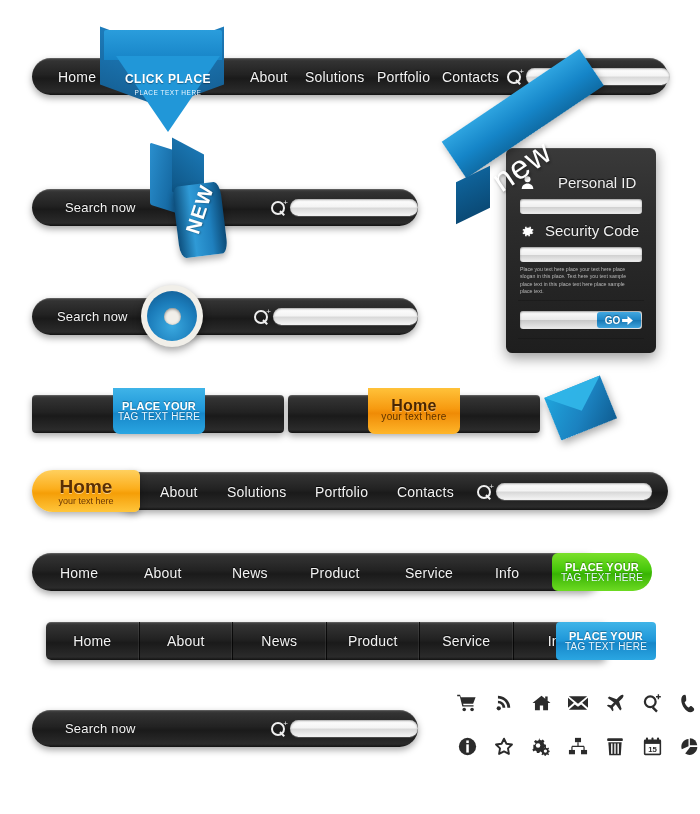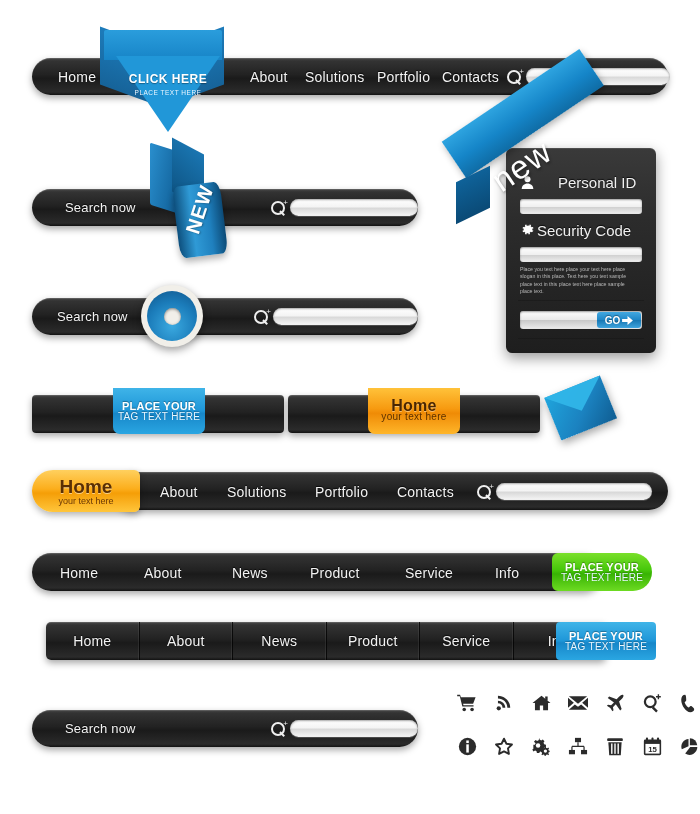--- a/index.html
+++ b/index.html
@@ -224,21 +224,21 @@
   <div class="tri-wing" style="left:74px; top:6px; width:52px; height:58px; transform:skewY(-20deg);
               background:linear-gradient(to bottom,#1d7cbb 0%,#166399 100%);"></div>
   <div style="position:absolute; left:6px; top:0px; width:118px; height:30px;
               background:linear-gradient(to bottom,#2a9ddc 0%,#1784c7 100%); border-radius:2px 2px 0 0;"></div>
   <div class="tri-main" style="left:18px; top:26px;
               border-top-color:#2197d8;"></div>
   <div style="position:absolute; left:18px; top:26px; width:0; height:0;
               border-left:52px solid transparent; border-right:52px solid transparent;
               border-top:76px solid rgba(0,0,0,0.0);"></div>
   <div style="position:absolute; left:18px; top:42px; width:104px; text-align:center;">
-    <div style="color:#fff; font-size:12px; font-weight:bold; letter-spacing:.5px; text-shadow:0 1px 1px rgba(0,0,0,.35);">CLICK HERE</div>
+    <div style="color:#fff; font-size:12px; font-weight:bold; letter-spacing:.5px; text-shadow:0 1px 1px rgba(0,0,0,.35);">CLICK PLACE</div>
     <div style="color:#eaf6ff; font-size:6.5px; letter-spacing:.5px; margin-top:3px;">PLACE TEXT HERE</div>
   </div>
 </div>
 
 <div class="bar round" style="left:32px; top:189px; width:386px; height:37px;">
   <span class="navlink small" style="position:absolute; left:33px; top:11px;">Search now</span>
   <div class="mag" style="position:absolute; left:238px; top:11px;">
     <span class="magdot">+</span>
   </div>
   <input class="searchfield" style="position: absolute; left: 258px; top: 10px; width: 128px;">
@@ -286,21 +286,21 @@
     <svg width="15" height="15" viewBox="0 0 16 16" fill="#ffffff">
       <circle cx="8" cy="4.5" r="3.2"></circle>
       <path d="M1.8 15c0-3.6 2.8-6 6.2-6s6.2 2.4 6.2 6z"></path>
     </svg>
     <span class="panel-label">Personal ID</span>
   </div>
   <div style="position:absolute; left:14px; top:48px; width:122px;">
     <input class="panel-input" style="">
   </div>
 
-  <div style="position:absolute; left:14px; top:74px; display:flex; align-items:flex-start; gap:2px;">
+  <div style="position:absolute; left:14px; top:74px; display:flex; align-items:flex-end; gap:10px;">
     <svg width="15" height="15" viewBox="0 0 16 16" fill="#ffffff">
       <path d="M8 5.1A2.9 2.9 0 1 0 8 10.9 2.9 2.9 0 0 0 8 5.1zm0 4.4A1.5 1.5 0 1 1 8 6.5a1.5 1.5 0 0 1 0 3z"></path>
       <path d="M14.4 9.3l-1.3-.5c.05-.26.08-.53.08-.8s-.03-.54-.08-.8l1.3-.5-.6-1.5-1.3.5a5 5 0 0 0-1.13-1.13l.5-1.3-1.5-.6-.5 1.3A5 5 0 0 0 8 3.9c-.27 0-.54.03-.8.08l-.5-1.3-1.5.6.5 1.3A5 5 0 0 0 4.57 5.7l-1.3-.5-.6 1.5 1.3.5A5 5 0 0 0 3.9 8c0 .27.03.54.07.8l-1.3.5.6 1.5 1.3-.5c.31.44.69.82 1.13 1.13l-.5 1.3 1.5.6.5-1.3c.26.05.53.08.8.08s.54-.03.8-.08l.5 1.3 1.5-.6-.5-1.3c.44-.31.82-.69 1.13-1.13l1.3.5z"></path>
     </svg>
     <span class="panel-label">Security Code</span>
   </div>
   <div style="position:absolute; left:14px; top:96px; width:122px;">
     <input class="panel-input" style="">
   </div>
 

